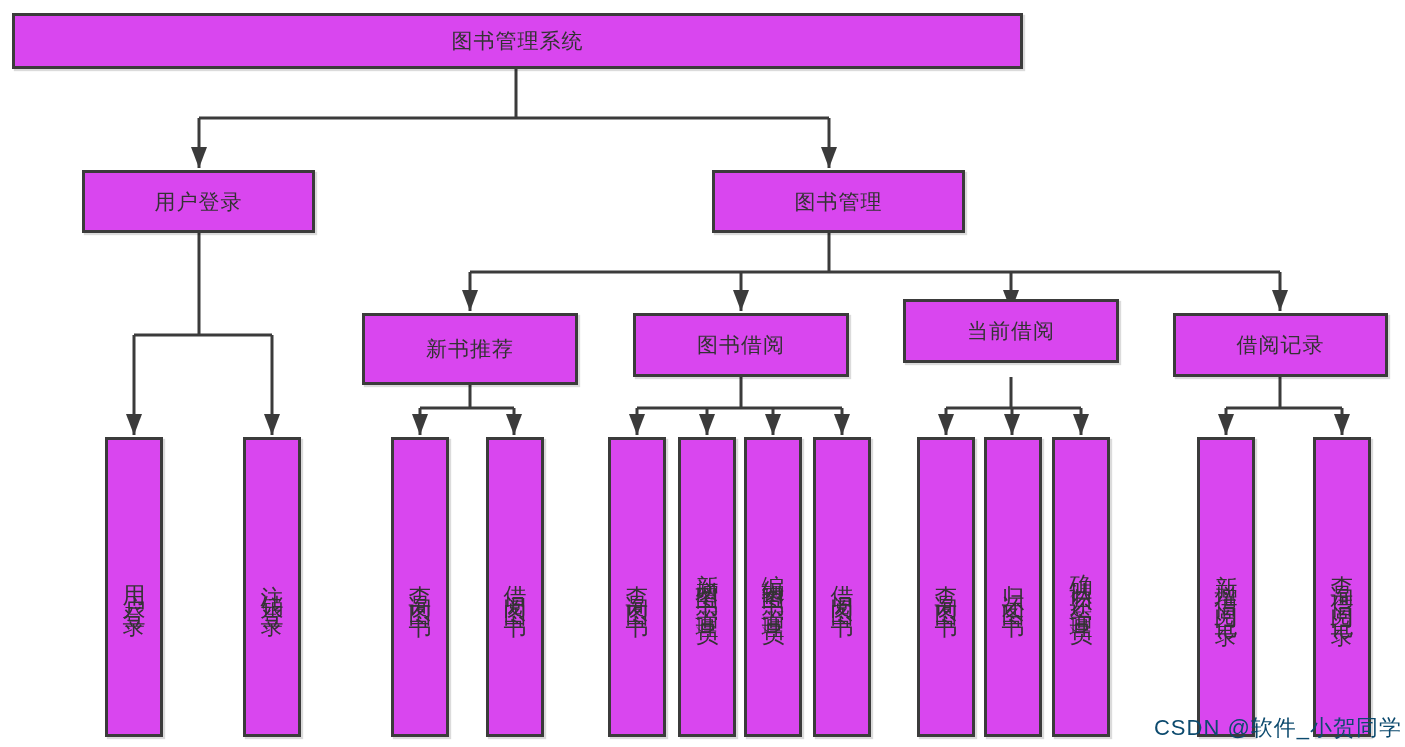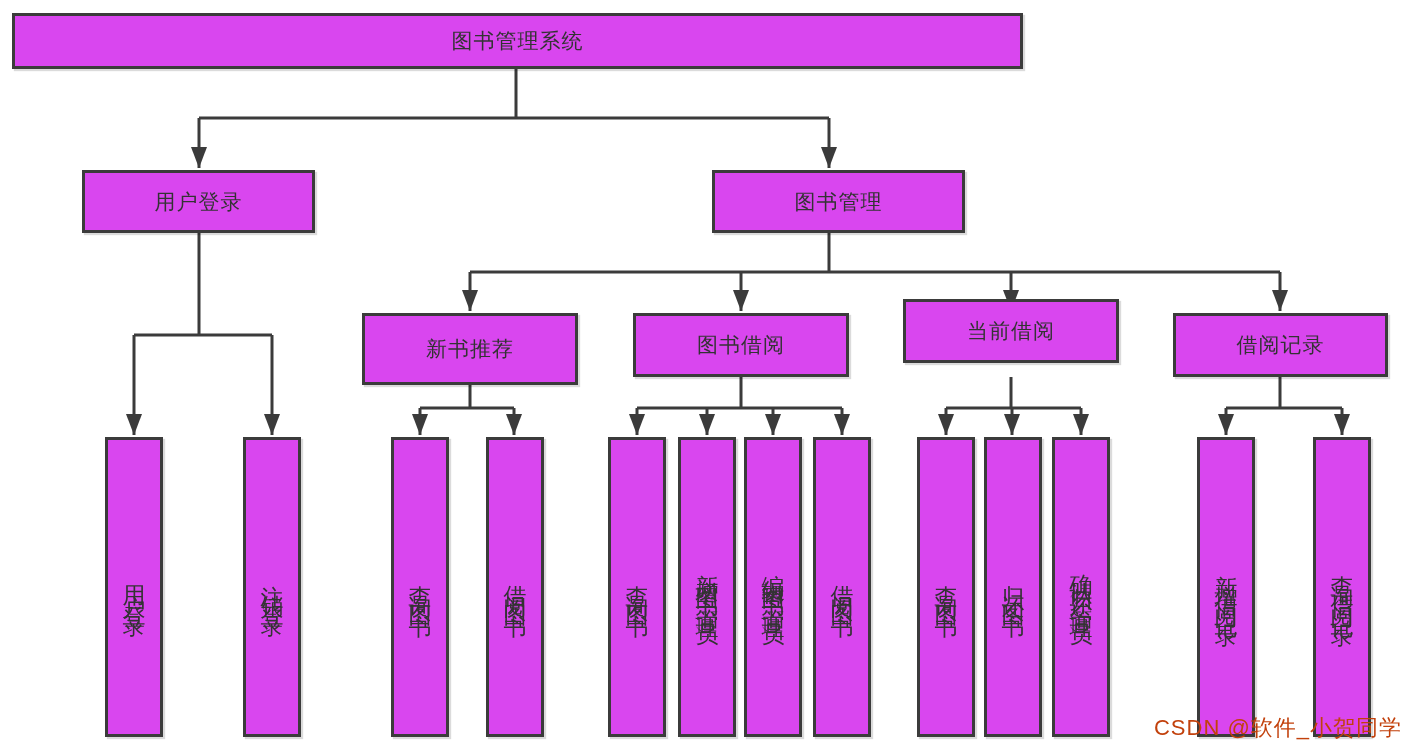--- a/index.html
+++ b/index.html
@@ -46,21 +46,21 @@
     font-size: 23px;
     line-height: 1;
     letter-spacing: 10px;
   }
   .vbox.long .label { letter-spacing: 7px; }
   .watermark {
     position: absolute;
     right: 3px;
     bottom: 4px;
     font-size: 22px;
-    color: #c2410c;
+    color: #0c4a6e;
     letter-spacing: 1px;
     z-index: 3;
     white-space: nowrap;
   }
 </style>
 </head>
 <body>
 
 <div class="stage">
 

